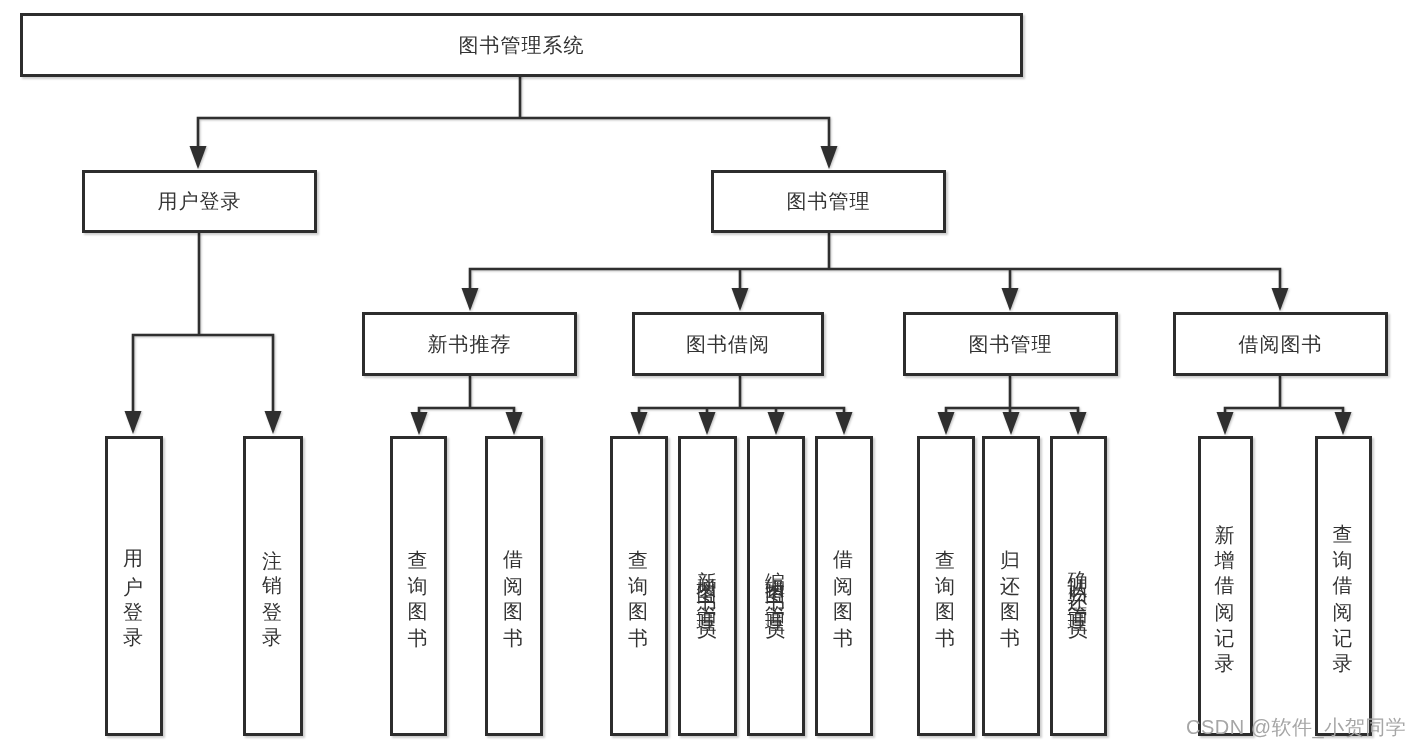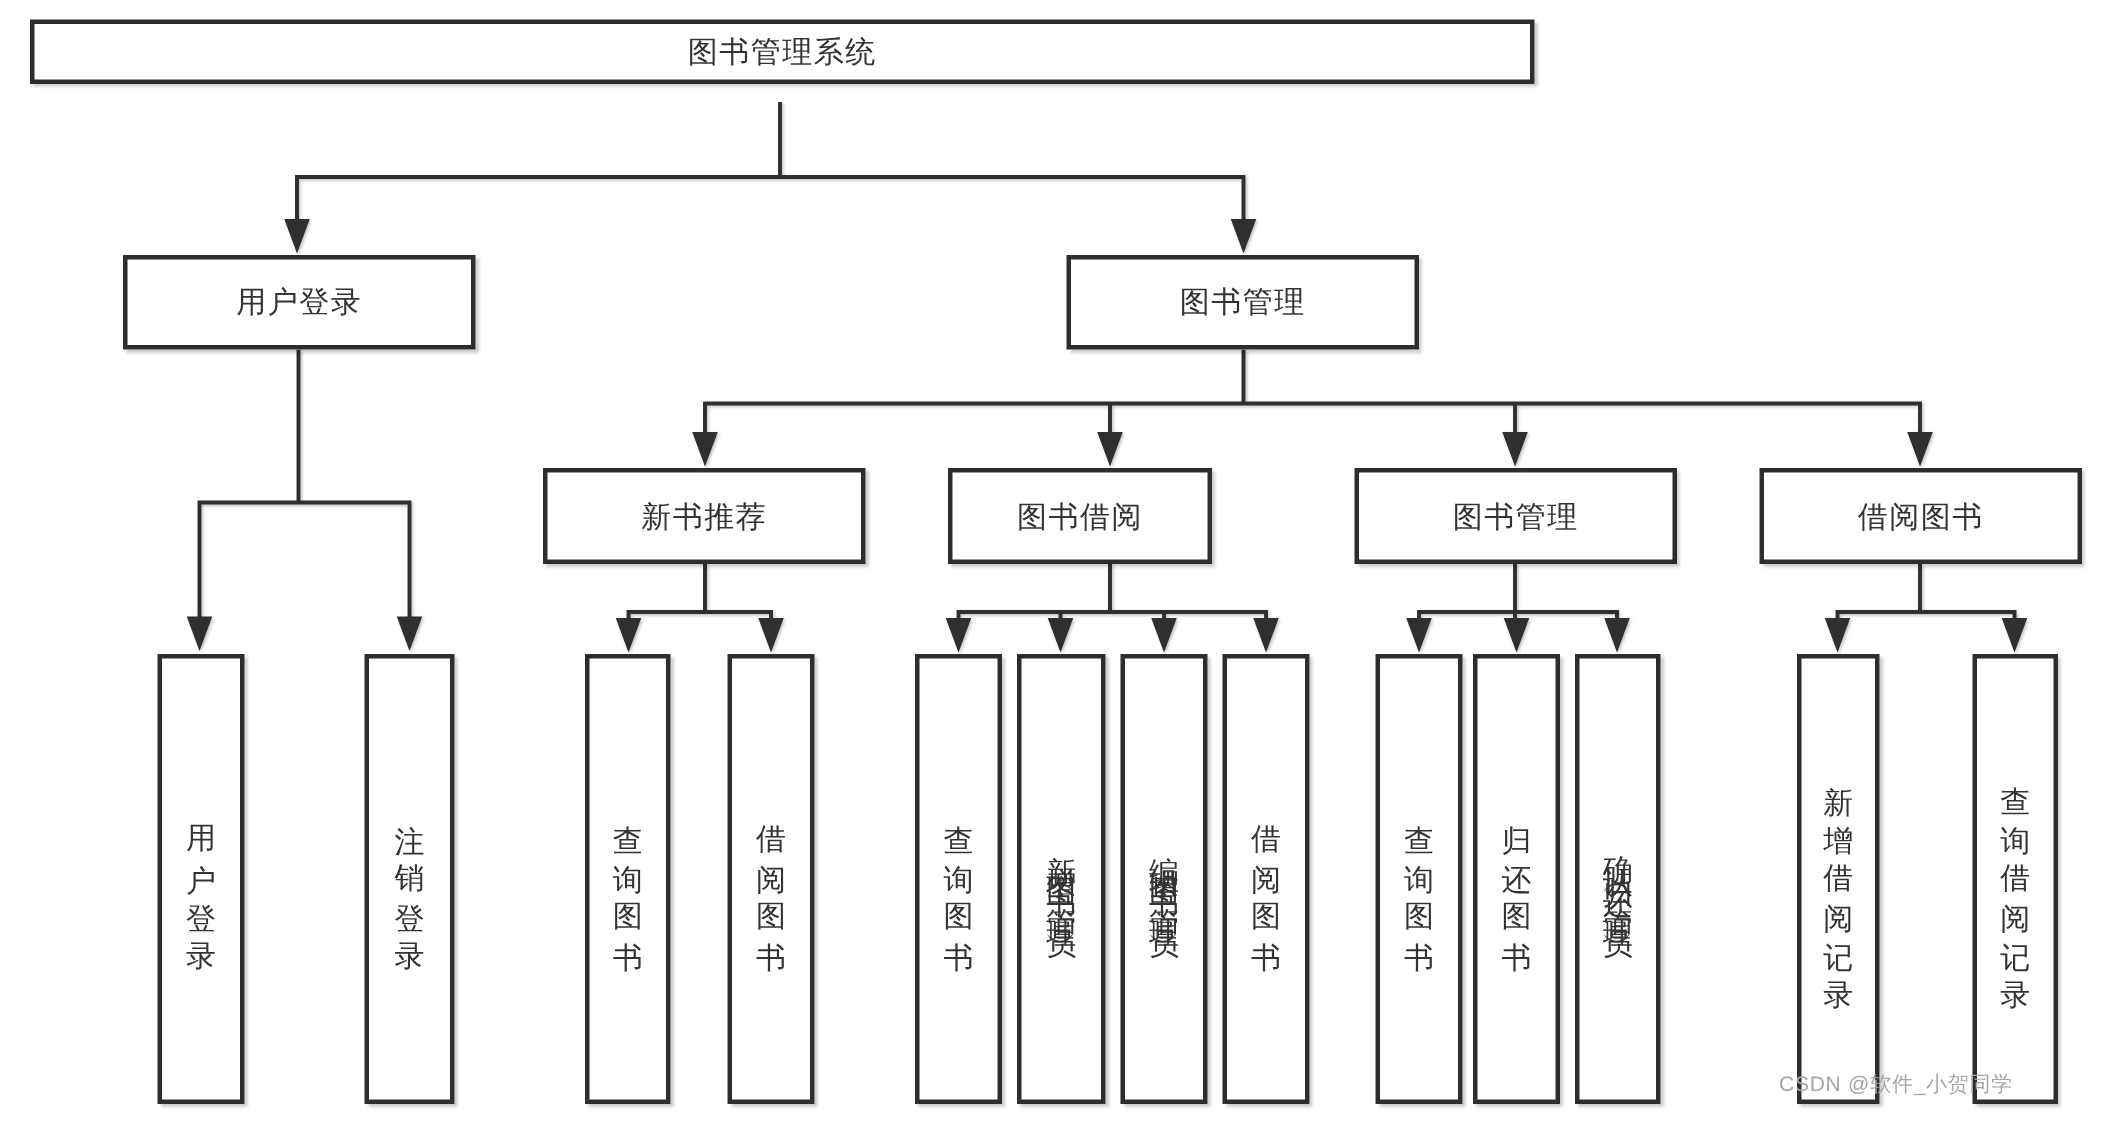--- a/index.html
+++ b/index.html
@@ -53,21 +53,21 @@
     white-space: nowrap;
   }
   .leaf .v.tight {
     letter-spacing: 7px;
   }
   .watermark {
     position: absolute;
     left: 1186px;
     top: 714px;
     width: 215px;
-    font-size: 14px;
+    font-size: 20px;
     color: #a6a6a6;
     letter-spacing: 0.5px;
     white-space: nowrap;
     z-index: 5;
   }
 </style>
 </head>
 <body>
 
 <div class="stage">
@@ -102,35 +102,35 @@
     <polygon points="698.5,412 715.5,412 707,435"></polygon>
     <polygon points="767.5,412 784.5,412 776,435"></polygon>
     <polygon points="835.5,412 852.5,412 844,435"></polygon>
     <polygon points="937.5,412 954.5,412 946,435"></polygon>
     <polygon points="1002.5,412 1019.5,412 1011,435"></polygon>
     <polygon points="1069.5,412 1086.5,412 1078,435"></polygon>
     <polygon points="1216.5,412 1233.5,412 1225,435"></polygon>
     <polygon points="1334.5,412 1351.5,412 1343,435"></polygon>
   </svg>
 
-  <div class="node" style="left:20px;top:13px;width:1003px;height:43px">
+  <div class="node" style="left:20px;top:13px;width:1003px;height:64px">
     <span>图书管理系统</span>
   </div>
 
   <div class="node" style="left:82px;top:170px;width:235px;height:63px">
     <span>用户登录</span>
   </div>
   <div class="node" style="left:362px;top:312px;width:215px;height:64px">
     <span>新书推荐</span>
   </div>
 
   <div class="node" style="left:711px;top:170px;width:235px;height:63px">
     <span>图书管理</span>
   </div>
-  <div class="node" style="left:632px;top:312px;width:176px;height:64px">
+  <div class="node" style="left:632px;top:312px;width:192px;height:64px">
     <span>图书借阅</span>
   </div>
   <div class="node" style="left:903px;top:312px;width:215px;height:64px">
     <span>图书管理</span>
   </div>
   <div class="node" style="left:1173px;top:312px;width:215px;height:64px">
     <span>借阅图书</span>
   </div>
 
   <div class="node leaf" style="left:105px;top:436px;width:58px;height:300px">

